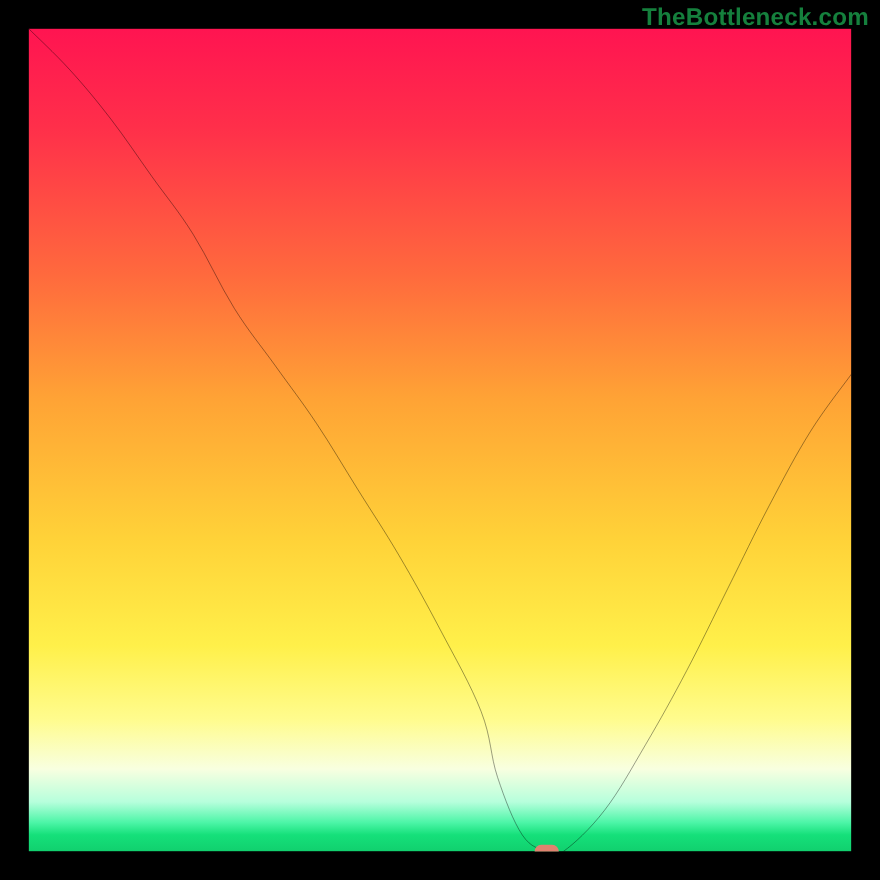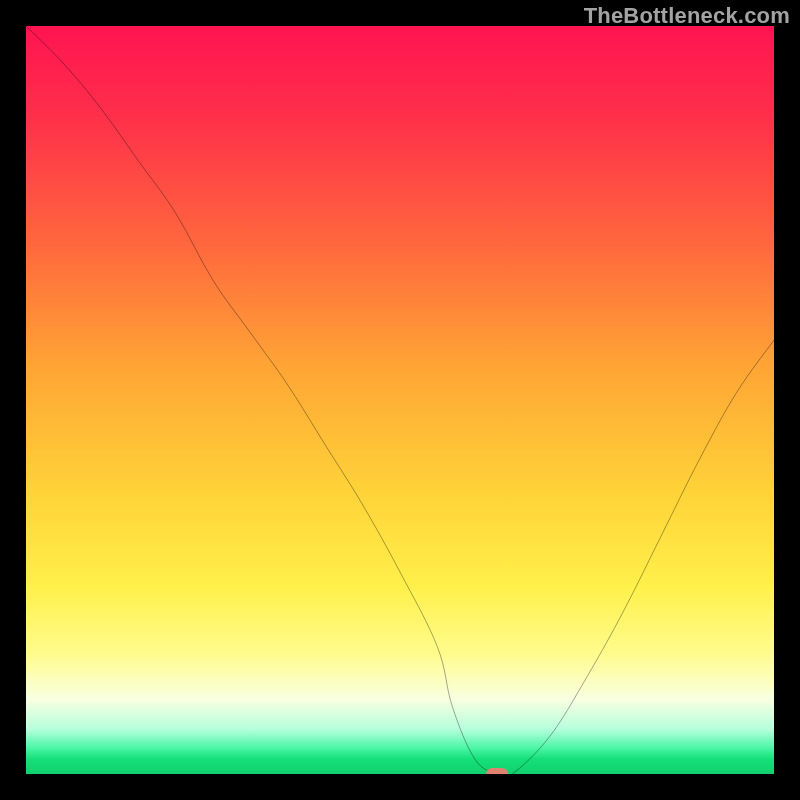--- a/index.html
+++ b/index.html
@@ -15,21 +15,21 @@
     width: 800px;
     height: 800px;
   }
   .watermark {
     position: absolute;
     top: 3px;
     right: 10px;
     font-family: Arial, Helvetica, sans-serif;
     font-size: 22px;
     font-weight: 600;
-    color: #a3a3a3;
+    color: #15803d;
     letter-spacing: 0.2px;
   }
   .plot-area {
     position: absolute;
     left: 26px;
     top: 26px;
     width: 748px;
     height: 748px;
     overflow: hidden;
   }

